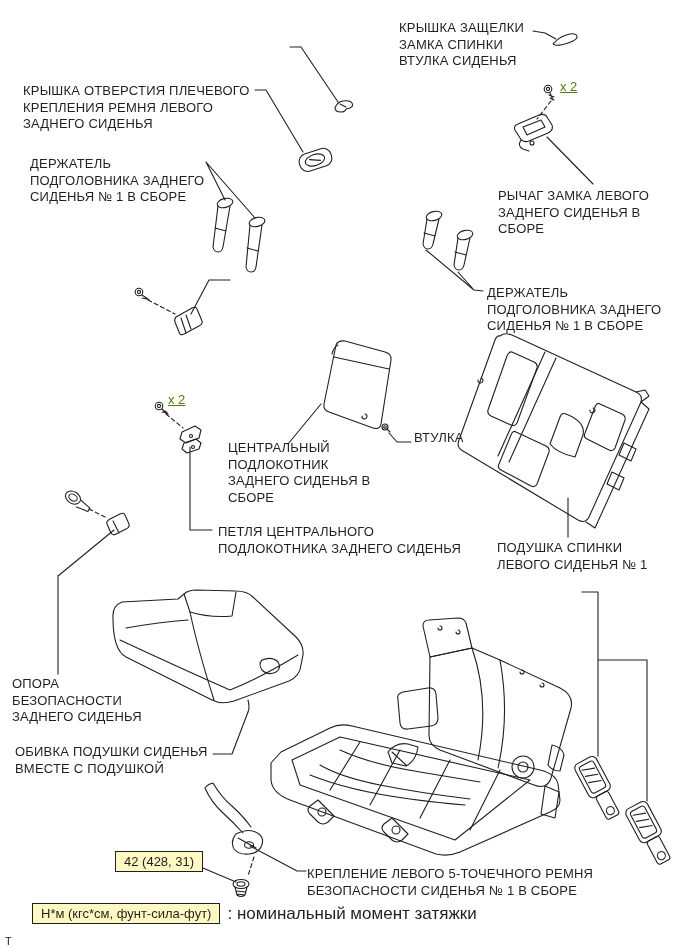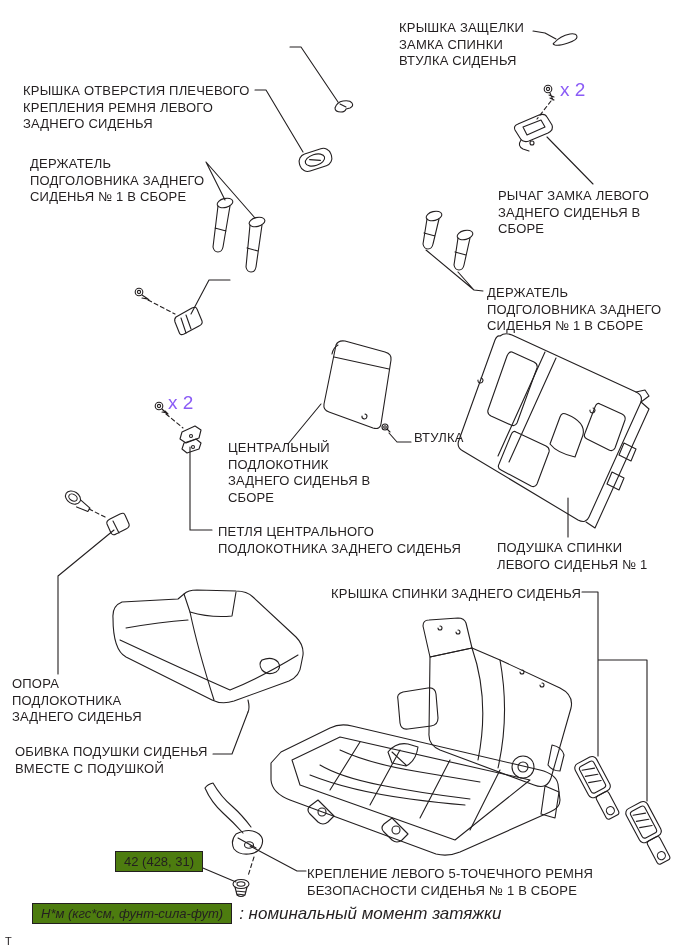--- a/index.html
+++ b/index.html
@@ -5,26 +5,26 @@
   html,body{margin:0;padding:0;background:#fff;}
   .canvas{
     position:relative;width:691px;height:952px;background:#ffffff;
     font-family:"Liberation Sans",sans-serif;color:#231f20;overflow:hidden;
   }
   svg.art{position:absolute;left:0;top:0;width:691px;height:952px;}
   .lbl{
     position:absolute;font-size:13px;line-height:16.5px;letter-spacing:.2px;
     color:#231f20;white-space:pre-line;
   }
-  .mult{position:absolute;font-size:19px;color:#8b5cf6;}
+  .mult{position:absolute;font-size:13px;color:#4d7c0f;text-decoration:underline;}
   .boxed{
     border:1px solid #231f20;padding:1px 8px;display:inline-block;
-    font-size:13px;line-height:17px;color:#231f20;background:#4d7c0f;white-space:nowrap;
+    font-size:13px;line-height:17px;color:#231f20;background:#fef9c3;white-space:nowrap;
   }
-  .legend-row{position:absolute;left:32px;top:903px;display:flex;align-items:center;gap:7px;font-style:italic;}
+  .legend-row{position:absolute;left:32px;top:903px;display:flex;align-items:center;gap:7px;}
   .legend-desc{font-size:17px;color:#231f20;white-space:nowrap;}
   .torque{position:absolute;left:115px;top:851px;}
   .corner-mark{position:absolute;left:5px;top:935px;font-size:11px;color:#231f20;}
 </style>
 </head>
 <body>
 
 <div class="canvas">
 
   <svg class="art" viewBox="0 0 691 952" fill="none" stroke="#231f20" stroke-width="1.1" stroke-linecap="round" stroke-linejoin="round">
@@ -245,23 +245,22 @@
   <div class="mult" style="left:168px;top:392px">x 2</div>
   <div class="lbl" style="left:228px;top:440px">ЦЕНТРАЛЬНЫЙ
 ПОДЛОКОТНИК
 ЗАДНЕГО СИДЕНЬЯ В
 СБОРЕ</div>
   <div class="lbl" style="left:414px;top:430px">ВТУЛКА</div>
   <div class="lbl" style="left:218px;top:524px">ПЕТЛЯ ЦЕНТРАЛЬНОГО
 ПОДЛОКОТНИКА ЗАДНЕГО СИДЕНЬЯ</div>
   <div class="lbl" style="left:497px;top:540px">ПОДУШКА СПИНКИ
 ЛЕВОГО СИДЕНЬЯ № 1</div>
-  <div class="lbl" style="left:331px;top:586px">КРЫШКА СПИНКИ ЗАДНЕГО СИДЕНЬЯ</div>
   <div class="lbl" style="left:12px;top:676px">ОПОРА
-ПОДЛОКОТНИКА
+БЕЗОПАСНОСТИ
 ЗАДНЕГО СИДЕНЬЯ</div>
   <div class="lbl" style="left:15px;top:744px">ОБИВКА ПОДУШКИ СИДЕНЬЯ
 ВМЕСТЕ С ПОДУШКОЙ</div>
   <div class="lbl" style="left:307px;top:866px">КРЕПЛЕНИЕ ЛЕВОГО 5-ТОЧЕЧНОГО РЕМНЯ
 БЕЗОПАСНОСТИ СИДЕНЬЯ № 1 В СБОРЕ</div>
 
   <div class="torque">
     <span class="boxed">42 (428, 31)</span>
   </div>
 

